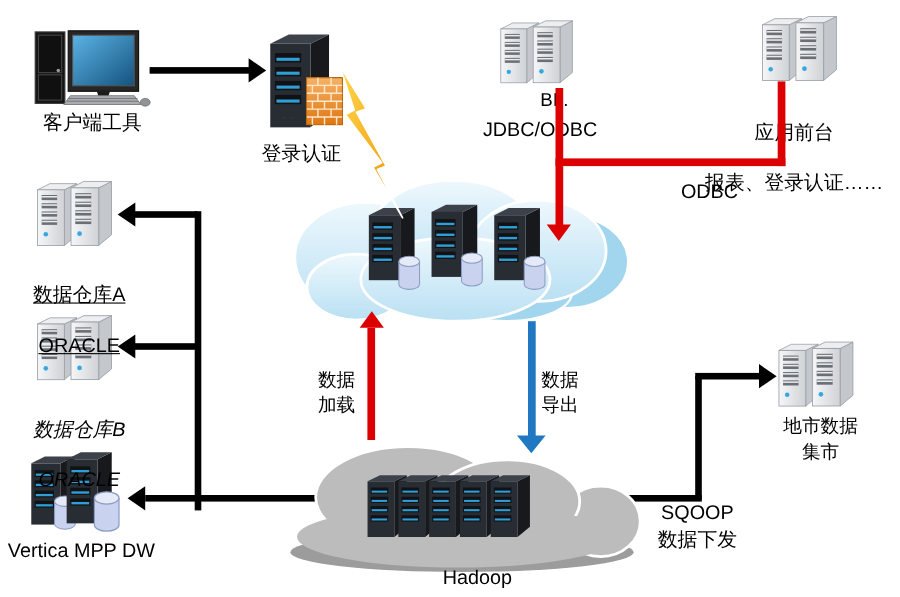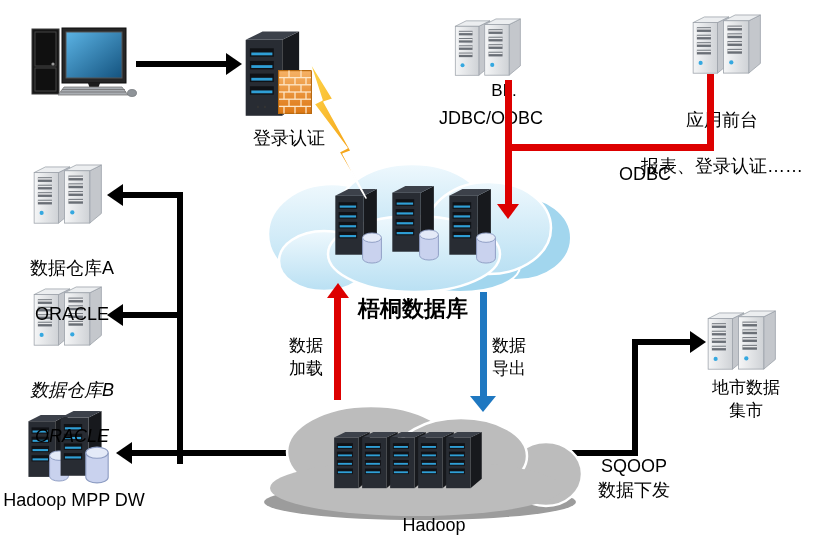--- a/index.html
+++ b/index.html
@@ -244,45 +244,45 @@
   <div class="tri red" style="left:497px;top:204px;border-top:15px solid #dd0000;border-left:11px solid transparent;border-right:11px solid transparent;"></div>
   <div class="lnr" style="left:505px;top:144px;width:209px;height:7px;"></div>
   <div class="lnr" style="left:707px;top:74px;width:7px;height:77px;"></div>
 
   <div class="lnr" style="left:334px;top:298px;width:7px;height:102px;"></div>
   <div class="tri red" style="left:327px;top:283px;border-bottom:15px solid #dd0000;border-left:11px solid transparent;border-right:11px solid transparent;"></div>
 
   <div class="lnb" style="left:480px;top:292px;width:7px;height:106px;"></div>
   <div class="tri blue" style="left:470px;top:396px;border-top:16px solid #1f78c1;border-left:13px solid transparent;border-right:13px solid transparent;"></div>
 
+  <div class="lbl" style="left:84px;top:100px;">客户端工具</div>
   <div class="lbl bold" style="left:263px;top:92px;font-size:14px;letter-spacing:3px;color:#333;">..</div>
-  <div class="lbl" style="left:289px;top:128px;font-family:Liberation Mono, monospace;">登录认证</div>
+  <div class="lbl" style="left:274px;top:128px;">登录认证</div>
   <div class="lbl z1" style="left:504px;top:79px;font-size:17px;">BI..</div>
   <div class="lbl" style="left:491px;top:107px;">JDBC/ODBC</div>
 
   <div class="lbl z1" style="left:722px;top:86px;">
     <div class="row">应用前台</div>
     <div class="row">报表、登录认证……</div>
   </div>
 
   <div class="lbl" style="left:645px;top:163px;">ODBC</div>
-  <div class="lbl bold" style="left:413px;top:297px;font-size:22px;">梧桐数据库</div>
   <div class="lbl" style="left:306px;top:334px;font-size:17px;">数据
 加载</div>
   <div class="lbl" style="left:509px;top:334px;font-size:17px;">数据
 导出</div>
   <div class="lbl" style="left:434px;top:514px;">Hadoop</div>
 
-  <div class="lbl" style="left:72px;top:234px;">
+  <div class="lbl" style="left:72px;top:234px;text-decoration:underline;">
     <div class="row">数据仓库A</div>
     <div class="row">ORACLE</div>
   </div>
   <div class="lbl" style="left:72px;top:356px;font-style:italic;">
     <div class="row">数据仓库B</div>
     <div class="row">ORACLE</div>
   </div>
 
-  <div class="lbl" style="left:74px;top:489px;">Hadoop MPP DW</div>
+  <div class="lbl" style="left:74px;top:489px;">Vertica MPP DW</div>
   <div class="lbl" style="left:746px;top:376px;font-size:17px;">地市数据集市</div>
   <div class="lbl" style="left:634px;top:454px;line-height:24px;">SQOOP
 数据下发</div>
 
 </div>
 
 </body></html>

